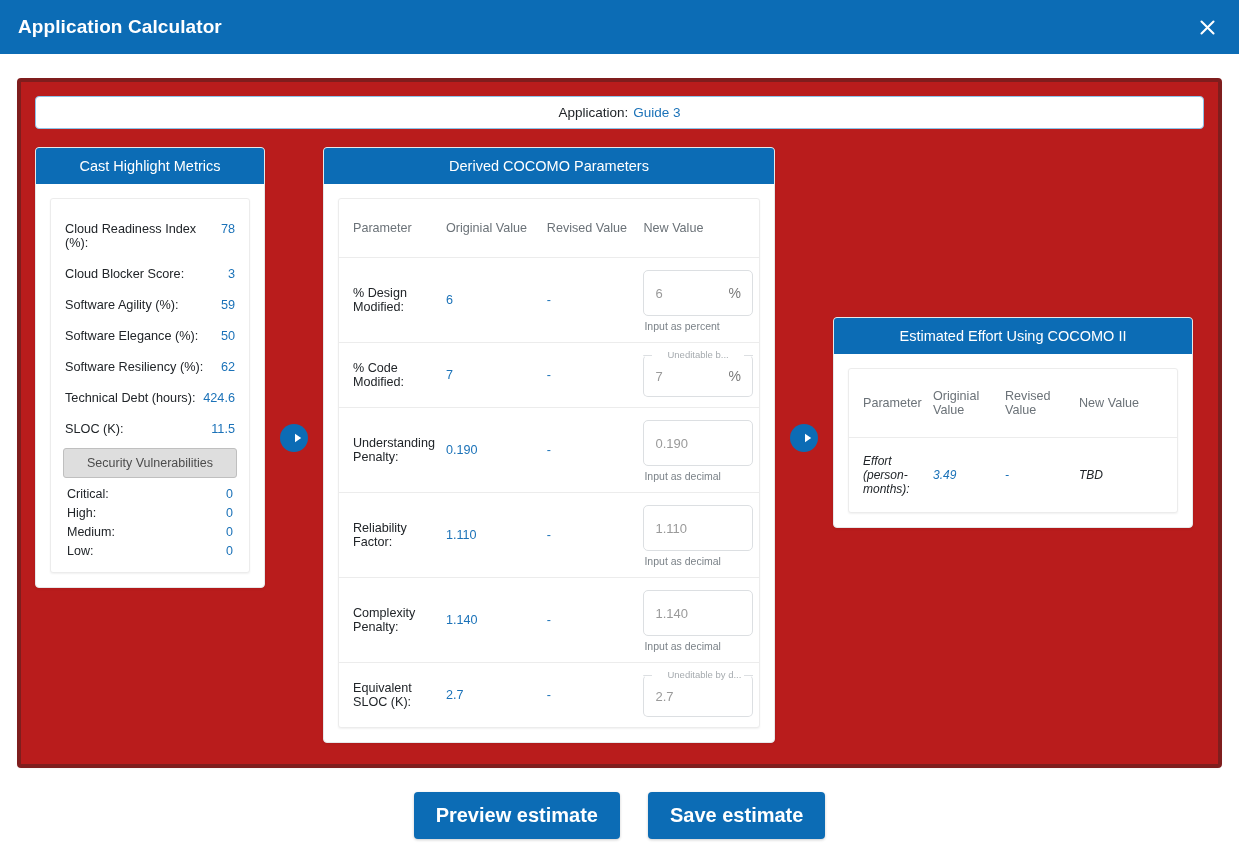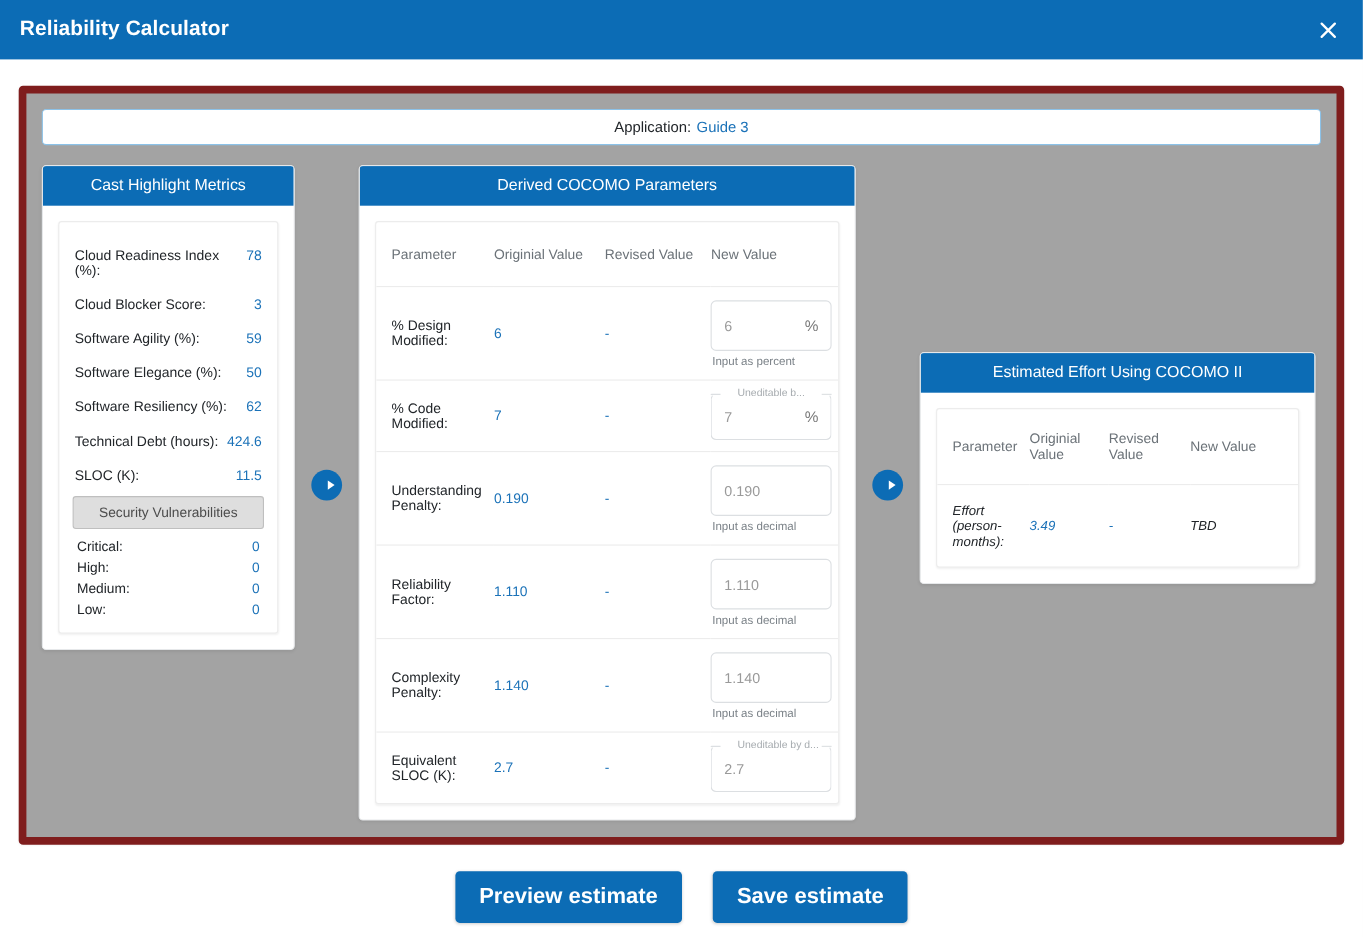--- a/index.html
+++ b/index.html
@@ -36,23 +36,23 @@
     cursor: pointer;
     color: #fff;
   }
   .titlebar-close svg { display: block; }
 
   
   .page {
     padding: 24px 17px 0 17px;
   }
   .outer-card {
-    border: 7px solid #7f1d1d;
+    border: 4px solid #7f1d1d;
     border-radius: 4px;
-    background: #a3a3a3;
+    background: #b91c1c;
     padding: 14px 14px 22px 14px;
     box-shadow: 0 1px 2px rgba(0,0,0,.04);
     height: 690px;
     position: relative;
   }
 
   
   .app-bar {
     border: 1px solid #8cc2e8;
     border-radius: 4px;
@@ -267,21 +267,21 @@
     padding: 12px 22px;
     cursor: pointer;
     box-shadow: 0 1px 3px rgba(0,0,0,.2);
     font-family: "Liberation Sans", sans-serif;
   }
 </style>
 </head>
 <body>
 
 <div class="titlebar">
-  <div class="titlebar-title">Reliability Calculator</div>
+  <div class="titlebar-title">Application Calculator</div>
   <div class="titlebar-close">
     <svg width="17" height="17" viewBox="0 0 17 17" aria-hidden="true">
       <path d="M2.5 2.5 L14.5 14.5 M14.5 2.5 L2.5 14.5" stroke="#ffffff" stroke-width="2.1" stroke-linecap="round"></path>
     </svg>
   </div>
 </div>
 
 <div class="page">
   <div class="outer-card">
 

